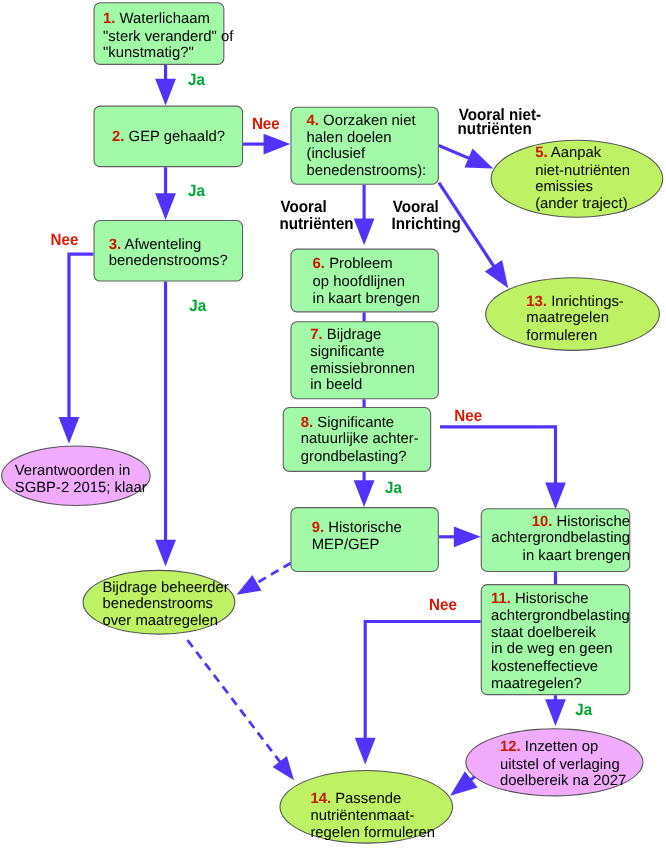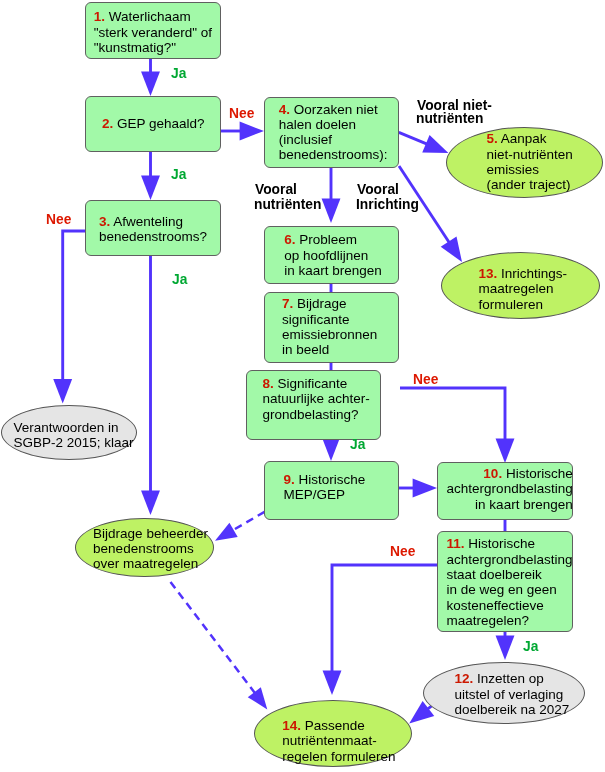--- a/index.html
+++ b/index.html
@@ -4,21 +4,21 @@
 <title>Stroomschema</title>
 <style>
   html,body{margin:0;padding:0;background:#ffffff;}
   body{width:605px;height:772px;position:relative;overflow:hidden;
        font-family:"Liberation Sans",sans-serif;}
   #stage{position:absolute;left:0;top:0;width:605px;height:772px;}
   #edges{position:absolute;left:0;top:0;}
   .node{position:absolute;box-sizing:border-box;}
   .node.box{border:1px solid #606060;border-radius:6px;background:#A2F9A8;}
   .node.ellipse-blue{border:1px solid #555555;border-radius:50%;background:#bef264;}
-  .node.ellipse-yellow{border:1px solid #555555;border-radius:50%;background:#e5e5e5;}
+  .node.ellipse-yellow{border:1px solid #555555;border-radius:50%;background:#f0abfc;}
   .body{position:absolute;font-size:13.5px;color:#000;
         line-height:15.3px;white-space:nowrap;}
   .num{color:#CC1800;font-weight:bold;}
   .lbl{position:absolute;font-size:15px;font-weight:bold;white-space:nowrap;line-height:15px;
         transform:scaleX(0.92);transform-origin:0 0;}
   .lbl.yes{color:#00A832;}
   .lbl.no{color:#DD1800;}
   .lbl.black{color:#000000;}
 </style>
 </head>
@@ -55,21 +55,21 @@
   <path d="M 505.00 520.00 L 505.00 531.00" fill="none" stroke="#5233FC" stroke-width="2.9"></path>
   <path d="M 437.00 565.00 L 332.00 565.00 L 332.00 672.60" fill="none" stroke="#5233FC" stroke-width="2.9"></path>
   <path d="M 322.55 670.60 L 332.00 695.00 L 341.45 670.60 Z" fill="#5233FC"></path>
   <path d="M 505.00 632.00 L 505.00 637.60" fill="none" stroke="#5233FC" stroke-width="2.9"></path>
   <path d="M 495.55 635.60 L 505.00 660.00 L 514.45 635.60 Z" fill="#5233FC"></path>
   <path d="M 441.50 698.30 L 426.86 709.72" fill="none" stroke="#5233FC" stroke-width="2.9"></path>
   <path d="M 422.62 701.04 L 409.20 723.50 L 434.25 715.94 Z" fill="#5233FC"></path>
   <path d="M 170.50 582.00 L 255.50 693.87" fill="none" stroke="#5233FC" stroke-width="2.5" stroke-dasharray="7.8 5.4"></path>
   <path d="M 247.76 697.24 L 267.30 709.40 L 260.82 687.32 Z" fill="#5233FC"></path>
 </svg>
-<div class="node box" style="left:85px;top:2px;width:136px;height:57px;">
+<div class="node box" style="left:85px;top:2px;width:119px;height:57px;">
   <div class="body" style="left:7.7px;top:6.4px;">
     <div><span class="num">1.</span> <span>Waterlichaam</span></div>
     <div><span>"sterk veranderd" of</span></div>
     <div><span>"kunstmatig?"</span></div>
   </div>
 </div>
 <div class="node box" style="left:85px;top:96px;width:136px;height:56px;text-decoration:underline;">
   <div class="body" style="left:15.9px;top:18.8px;">
     <div><span class="num">2.</span> <span>GEP gehaald?</span></div>
   </div>
@@ -104,21 +104,21 @@
   </div>
 </div>
 <div class="node box" style="left:264px;top:292px;width:135px;height:71px;">
   <div class="body" style="left:17px;top:3.3px;">
     <div><span class="num">7.</span> <span>Bijdrage</span></div>
     <div><span>significante</span></div>
     <div><span>emissiebronnen</span></div>
     <div><span>in beeld</span></div>
   </div>
 </div>
-<div class="node box" style="left:246px;top:370px;width:135px;height:70px;">
+<div class="node box" style="left:257px;top:370px;width:135px;height:59px;">
   <div class="body" style="left:15.4px;top:5px;">
     <div><span class="num">8.</span> <span>Significante</span></div>
     <div><span>natuurlijke achter-</span></div>
     <div><span>grondbelasting?</span></div>
   </div>
 </div>
 <div class="node box" style="left:264px;top:461px;width:135px;height:59px;">
   <div class="body" style="left:18.4px;top:9.8px;">
     <div><span class="num">9.</span> <span>Historische</span></div>
     <div><span>MEP/GEP</span></div>

